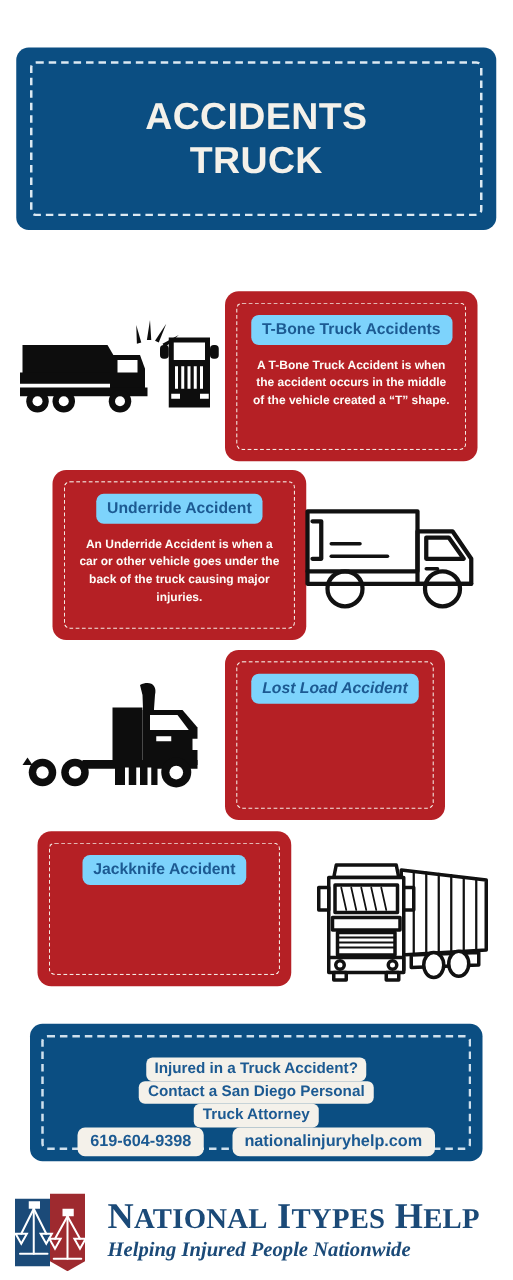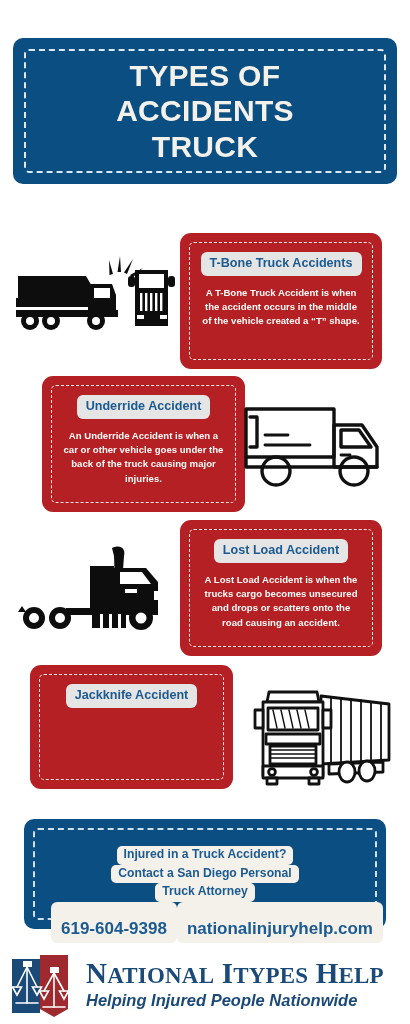--- a/index.html
+++ b/index.html
@@ -67,42 +67,42 @@
     border: 1.6px dashed #f3e9e2;
     border-radius: 5px;
     display: flex;
     flex-direction: column;
     align-items: center;
     justify-content: flex-start;
     padding: 9px 6px 6px 6px;
   }
   .card-badge {
     display: inline-block;
-    background: #e5e5e5;
+    background: #7dd3fc;
     color: #1c5a92;
     font-weight: 700;
     font-size: 12.6px;
     line-height: 1;
     padding: 5px 9px 6px 9px;
     border-radius: 6px;
     white-space: nowrap;
     margin-bottom: 10px;
   }
   .card-body {
     color: #fdfbf7;
     font-weight: 700;
     font-size: 9.6px;
     line-height: 1.5;
     text-align: center;
     padding: 0 4px;
   }
 
   .card-1 { left: 180px; top: 233px; width: 202px; height: 136px; }
   .card-2 { left: 30px;  top: 376px; width: 203px; height: 136px; margin-left: 12px; }
-  .card-3 { left: 180px; top: 520px; width: 202px; height: 136px; }
+  .card-3 { left: 180px; top: 520px; width: 176px; height: 136px; font-style: italic; }
   .card-4 { left: 30px;  top: 665px; width: 203px; height: 124px; }
 
   
   .illo { position: absolute; }
   .illo-1 { left: 8px;   top: 248px; width: 168px; height: 100px; }
   .illo-2 { left: 240px; top: 395px; width: 158px; height: 100px; }
   .illo-3 { left: 8px;   top: 538px; width: 168px; height: 100px; }
   .illo-4 { left: 243px; top: 668px; width: 158px; height: 125px; }
   .illo svg { width: 100%; height: 100%; display: block; }
 
@@ -143,23 +143,23 @@
     display: flex;
     width: 100%;
     justify-content: space-around;
     align-items: center;
     padding: 0 6px;
   }
   .cta-pill {
     background: #f4f1ea;
     color: #1c5a92;
     font-weight: 700;
-    font-size: 17px;
+    font-size: 13px;
     line-height: 1;
-    padding: 18px 10px 6px 10px;
+    padding: 4px 10px 6px 10px;
     border-radius: 6px;
     white-space: nowrap;
   }
 
   
   .logo {
     position: absolute;
     left: 10px;
     top: 950px;
     width: 392px;
@@ -176,37 +176,36 @@
     font-family: "Liberation Serif", serif;
     font-weight: 700;
     font-size: 29px;
     line-height: 1.02;
     letter-spacing: 0.2px;
     white-space: nowrap;
   }
   .logo-title .sm { font-size: 23px; }
   .logo-sub {
     color: #1b4a78;
-    font-family: Liberation Sans, sans-serif;
+    font-family: Liberation Serif, serif;
     font-style: italic;
     font-weight: 700;
     font-size: 16.5px;
     line-height: 1.1;
     margin-top: 2px;
     white-space: nowrap;
   }
 </style>
 </head>
 <body>
 
 <div class="page">
 
   <div class="header-box">
     <div class="header-dash">
-      <div class="header-line">TYPES OF</div>
       <div class="header-line">ACCIDENTS</div>
       <div class="header-line">TRUCK</div>
     </div>
   </div>
 
   <div class="illo illo-1">
     <svg viewBox="0 0 168 100" xmlns="http://www.w3.org/2000/svg">
       <g fill="#0d0d0d">
 
         <path d="M10 28 L78 28 L92 52 L10 52 Z"></path>
@@ -314,21 +313,20 @@
           <circle cx="52" cy="80" r="5" fill="#ffffff"></circle>
         <circle cx="133" cy="80" r="12"></circle>
           <circle cx="133" cy="80" r="5.5" fill="#ffffff"></circle>
       </g>
     </svg>
   </div>
 
   <div class="card card-3">
     <div class="card-dash">
       <span class="card-badge">Lost Load Accident</span>
-      <div class="card-body">A Lost Load Accident is when the trucks cargo becomes unsecured and drops or scatters onto the road causing an accident.</div>
     </div>
   </div>
 
   <div class="card card-4">
     <div class="card-dash">
       <span class="card-badge">Jackknife Accident</span>
     </div>
   </div>
 
   <div class="illo illo-4">

